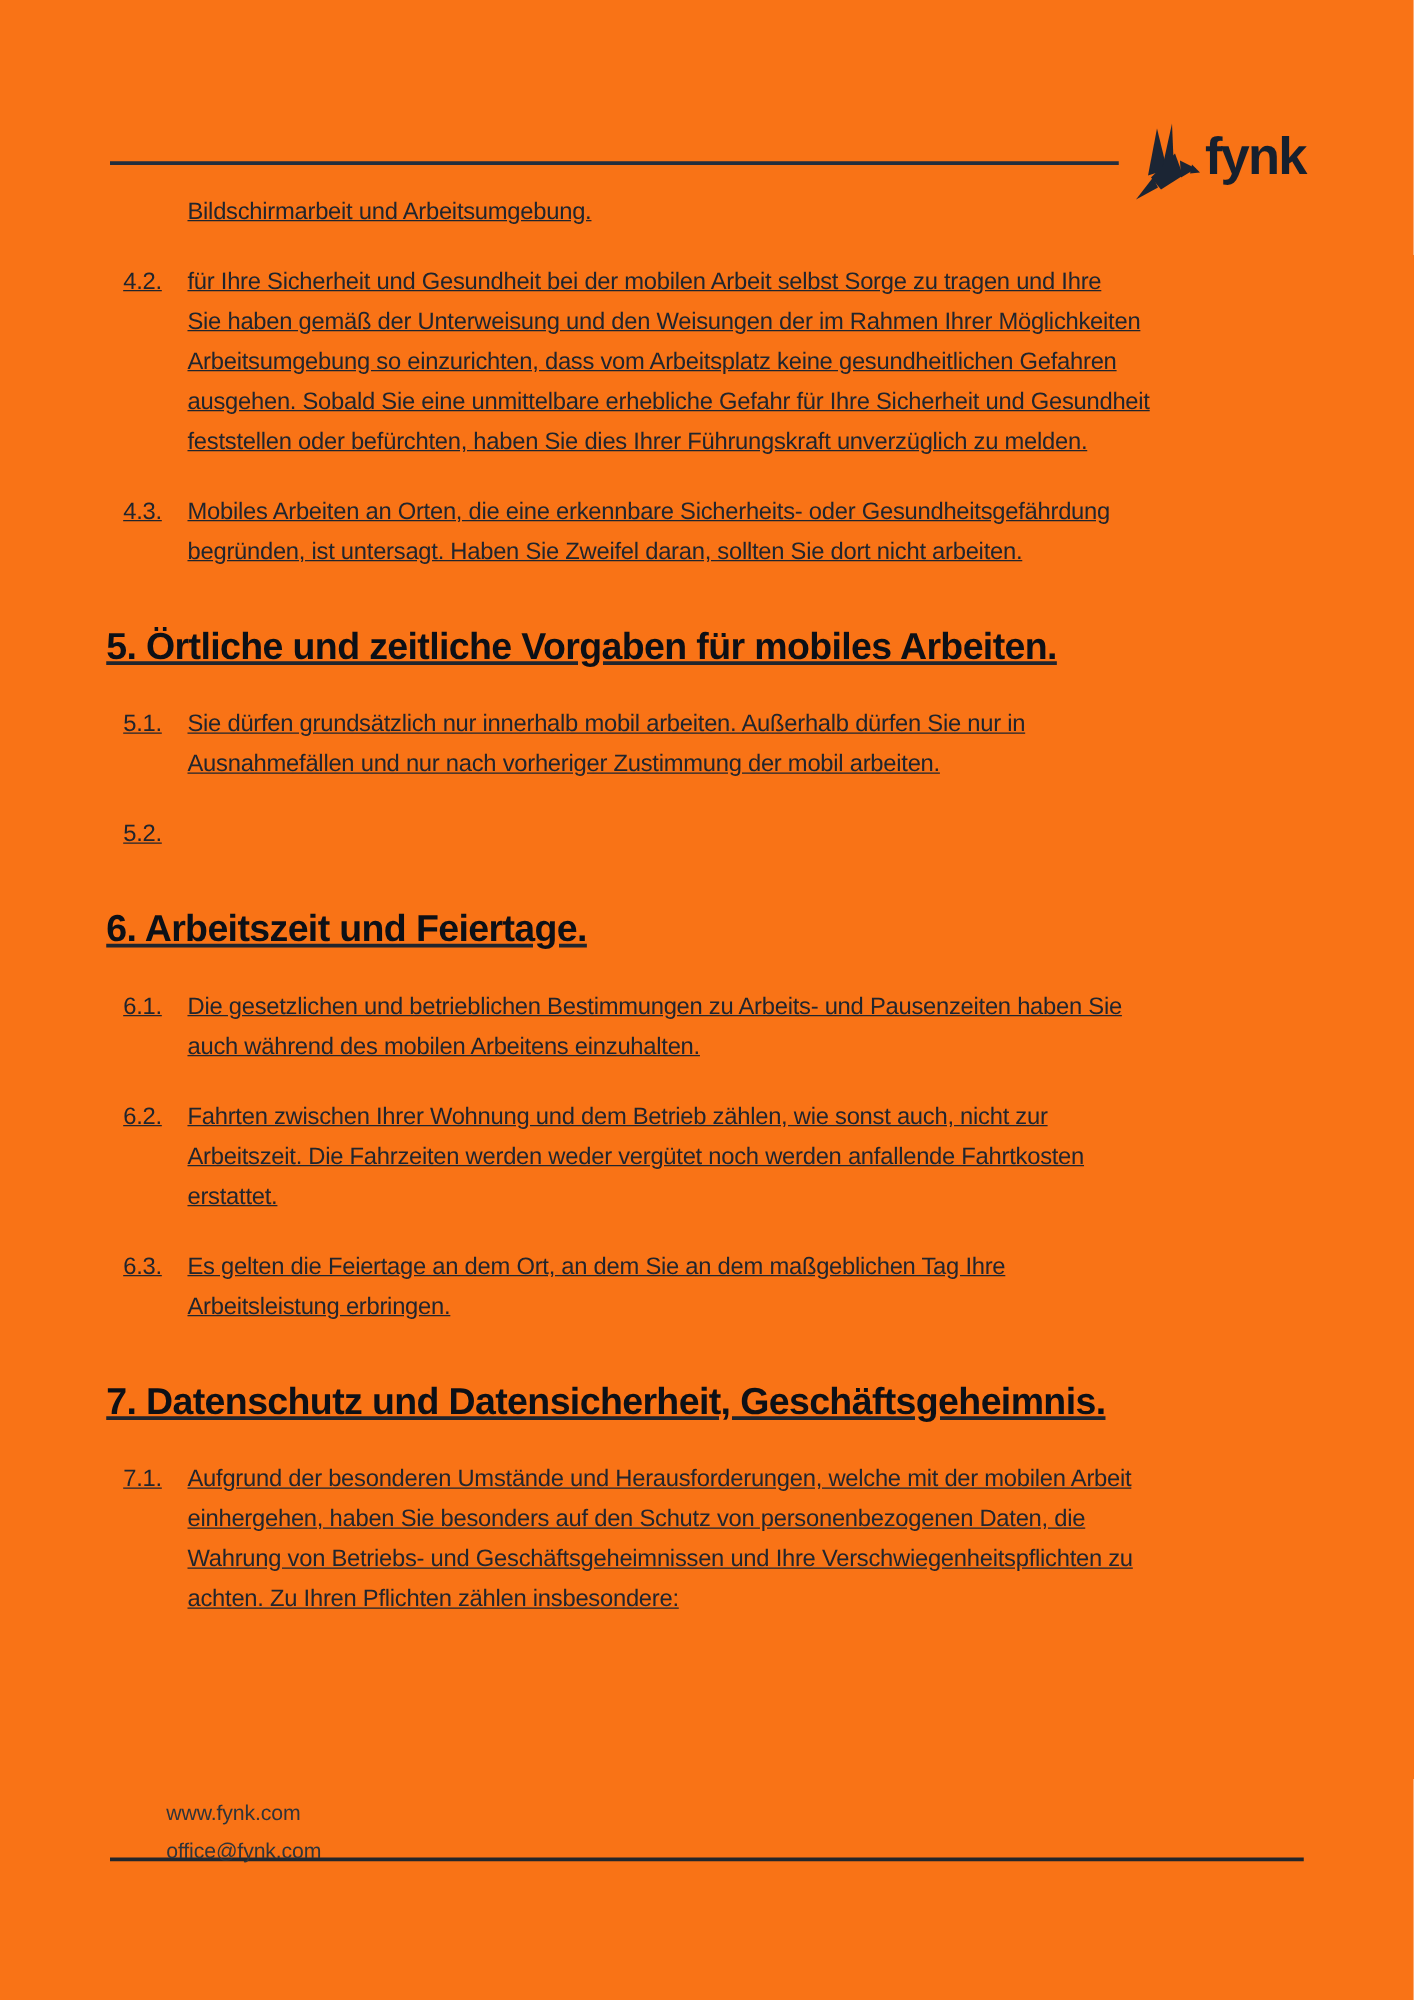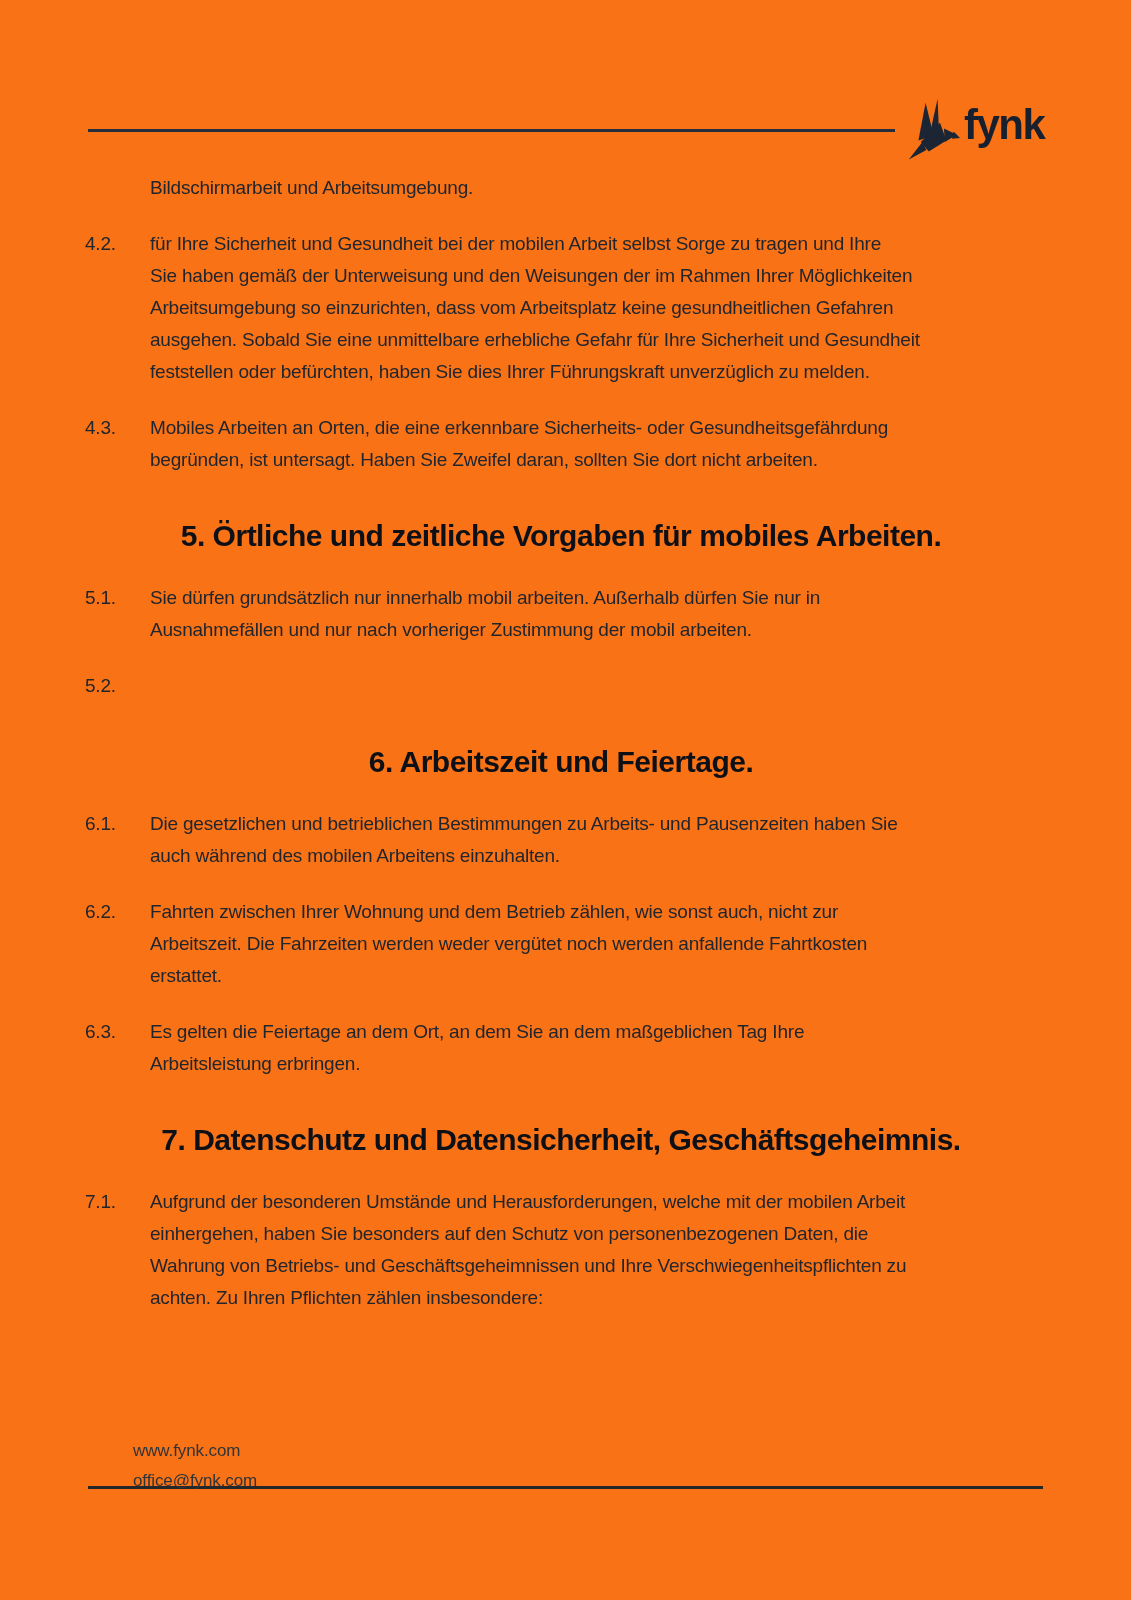--- a/index.html
+++ b/index.html
@@ -25,36 +25,36 @@
   }
   .crane svg { width:56px; height:68px; display:block; }
   .wordmark {
     position:absolute; left:964px; top:101px;
     font-size:42px; line-height:48px; font-weight:700;
     letter-spacing:-1.5px; color:#16202e;
   }
 
   
   .content {
-    position:absolute; left:85px; top:172px; width:952px;
+    position:absolute; left:85px; top:154px; width:952px;
     color:#21252d;
+    text-decoration:underline;
   }
   .para { font-size:19px; line-height:32px; letter-spacing:-0.2px; color:#21252d; }
   .para .line { white-space:nowrap; }
   .cont { padding-left:65px; }
   .item { display:flex; margin-top:24px; }
-  .item .num { flex:0 0 58px; text-align:left; }
+  .item .num { flex:0 0 58px; text-align:center; }
   .item .lines { margin-left:7px; }
   .section-heading {
     font-size:30px; line-height:40px; font-weight:700;
     letter-spacing:-0.5px; color:#0d1016;
     margin-top:40px; margin-bottom:26px;
     font-family:"Liberation Sans", sans-serif;
     white-space:nowrap;
-    text-align:center;
   }
 
   
   .footer-rule {
     position:absolute; left:88px; top:1486px;
     width:955px; height:3px; background:#23262b;
   }
   .footer-text {
     position:absolute; left:133px; top:1436px;
     font-size:17px; line-height:30px; color:#303439;

